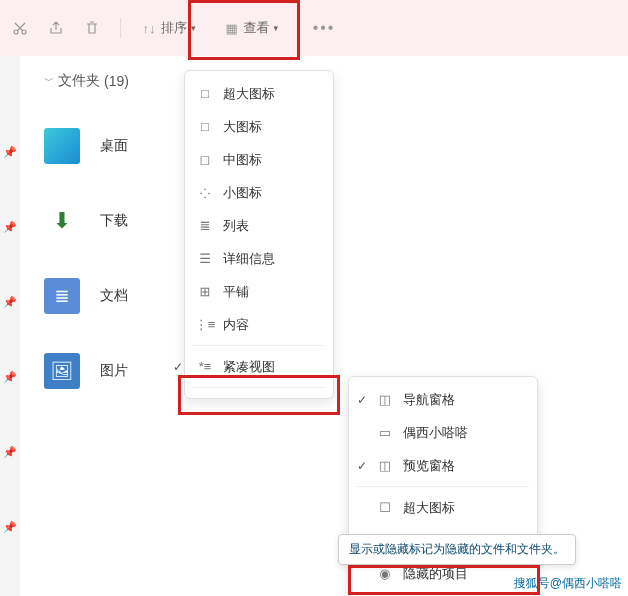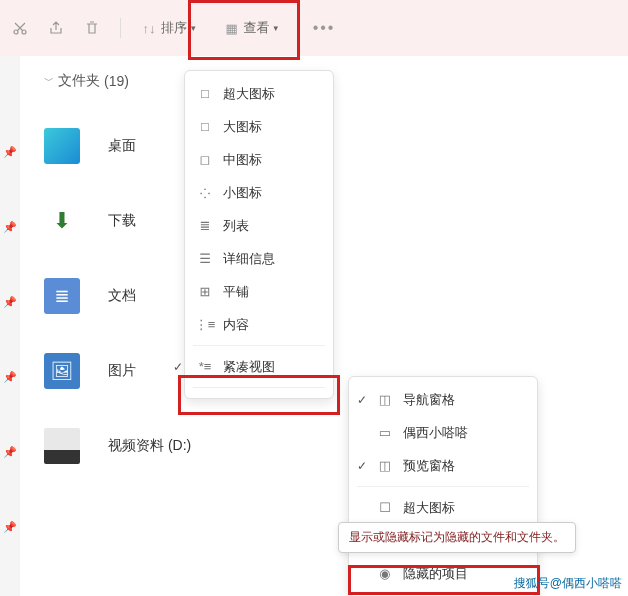--- a/index.html
+++ b/index.html
@@ -10,40 +10,40 @@
 .toolbar-icon { width: 16px; height: 16px; display: flex; align-items: center; justify-content: center; color: #999; }
 .divider { width: 1px; height: 20px; background: #ddd; }
 .red-box-1 { position: absolute; top: 0; left: 188px; width: 112px; height: 60px; border: 3px solid #d32020; pointer-events: none; }
 
 .content { display: flex; height: calc(100% - 56px); }
 .pin-col { width: 20px; background: #f5f5f5; display: flex; flex-direction: column; padding-top: 90px; }
 .pin { height: 75px; display: flex; align-items: flex-start; justify-content: center; color: #bbb; font-size: 11px; }
 .main { flex: 1; padding: 16px 0 0 24px; position: relative; }
 .folder-header { display: flex; align-items: center; gap: 4px; color: #555; font-size: 14px; margin-bottom: 18px; }
 .chev { color: #888; font-size: 10px; }
-.item { display: flex; align-items: center; gap: 28px; height: 75px; font-size: 14px; color: #333; }
+.item { display: flex; align-items: center; gap: 20px; height: 75px; font-size: 14px; color: #333; }
 .item-icon { width: 36px; height: 36px; border-radius: 3px; display: flex; align-items: center; justify-content: center; }
 .icon-desktop { background: linear-gradient(135deg, #3bc9db, #1b8bd4); }
 .icon-download { color: #2e7d32; font-size: 22px; }
 .icon-doc { background: #5b8dd6; color: #fff; font-size: 18px; }
 .icon-pic { background: #3f7fc7; color: #fff; font-size: 18px; }
 .icon-drive { background: linear-gradient(#e8e8e8 60%, #333 60%); border-radius: 2px; }
 
 .menu1 { position: absolute; top: 70px; left: 184px; width: 150px; background: #fff; border: 1px solid #e0e0e0; border-radius: 6px; box-shadow: 0 4px 12px rgba(0,0,0,.1); padding: 6px 0; }
 .menu-item { display: flex; align-items: center; height: 33px; padding: 0 12px; font-size: 13px; color: #333; gap: 10px; position: relative; }
 .mi-icon { width: 16px; display: flex; justify-content: center; color: #777; font-size: 13px; }
 .mi-check { position: absolute; left: -12px; color: #555; font-size: 12px; }
 .mi-arrow { position: absolute; right: 10px; color: #999; font-size: 11px; }
 .hr { height: 1px; background: #eee; margin: 4px 8px; }
 .red-box-2 { position: absolute; top: 375px; left: 178px; width: 162px; height: 40px; border: 3px solid #d32020; pointer-events: none; }
 
 .menu2 { position: absolute; top: 376px; left: 348px; width: 190px; background: #fff; border: 1px solid #e0e0e0; border-radius: 6px; box-shadow: 0 4px 12px rgba(0,0,0,.12); padding: 6px 0; }
 .menu2 .menu-item { padding-left: 28px; }
 .m2-check { position: absolute; left: 8px; color: #555; font-size: 12px; }
-.tooltip { position: absolute; top: 522px; left: 338px; background: #fff; border: 1px solid #ccc; border-radius: 4px; padding: 6px 10px; font-size: 12px; color: #7f1d1d; box-shadow: 0 2px 6px rgba(0,0,0,.1); z-index: 5; }
+.tooltip { position: absolute; top: 534px; left: 338px; background: #fff; border: 1px solid #ccc; border-radius: 4px; padding: 6px 10px; font-size: 12px; color: #0c4a6e; box-shadow: 0 2px 6px rgba(0,0,0,.1); z-index: 5; }
 .red-box-3 { position: absolute; top: 565px; left: 348px; width: 192px; height: 30px; border: 3px solid #d32020; pointer-events: none; z-index: 6; }
 
 .watermark { position: absolute; bottom: 4px; right: 6px; font-size: 12px; color: #0369a1; z-index: 7; }
 </style>
 </head>
 <body>
 
 <div class="toolbar">
   <span class="toolbar-icon">
       <svg width="16" height="16" viewBox="0 0 16 16" fill="none" stroke="currentColor" stroke-width="1.2">
@@ -100,24 +100,20 @@
       <div class="item-icon icon-download">⬇</div>
       <span>下载</span>
     </div>
     <div class="item">
       <div class="item-icon icon-doc">≣</div>
       <span>文档</span>
     </div>
     <div class="item">
       <div class="item-icon icon-pic">🖼</div>
       <span>图片</span>
-    </div>
-    <div class="item">
-      <div class="item-icon icon-drive"></div>
-      <span>视频资料 (D:)</span>
     </div>
   </div>
 </div>
 
 <div class="menu1" id="view-menu">
     <div class="menu-item">
       <span class="mi-icon">□</span>
       <span>超大图标</span>
     </div>
     <div class="menu-item">

